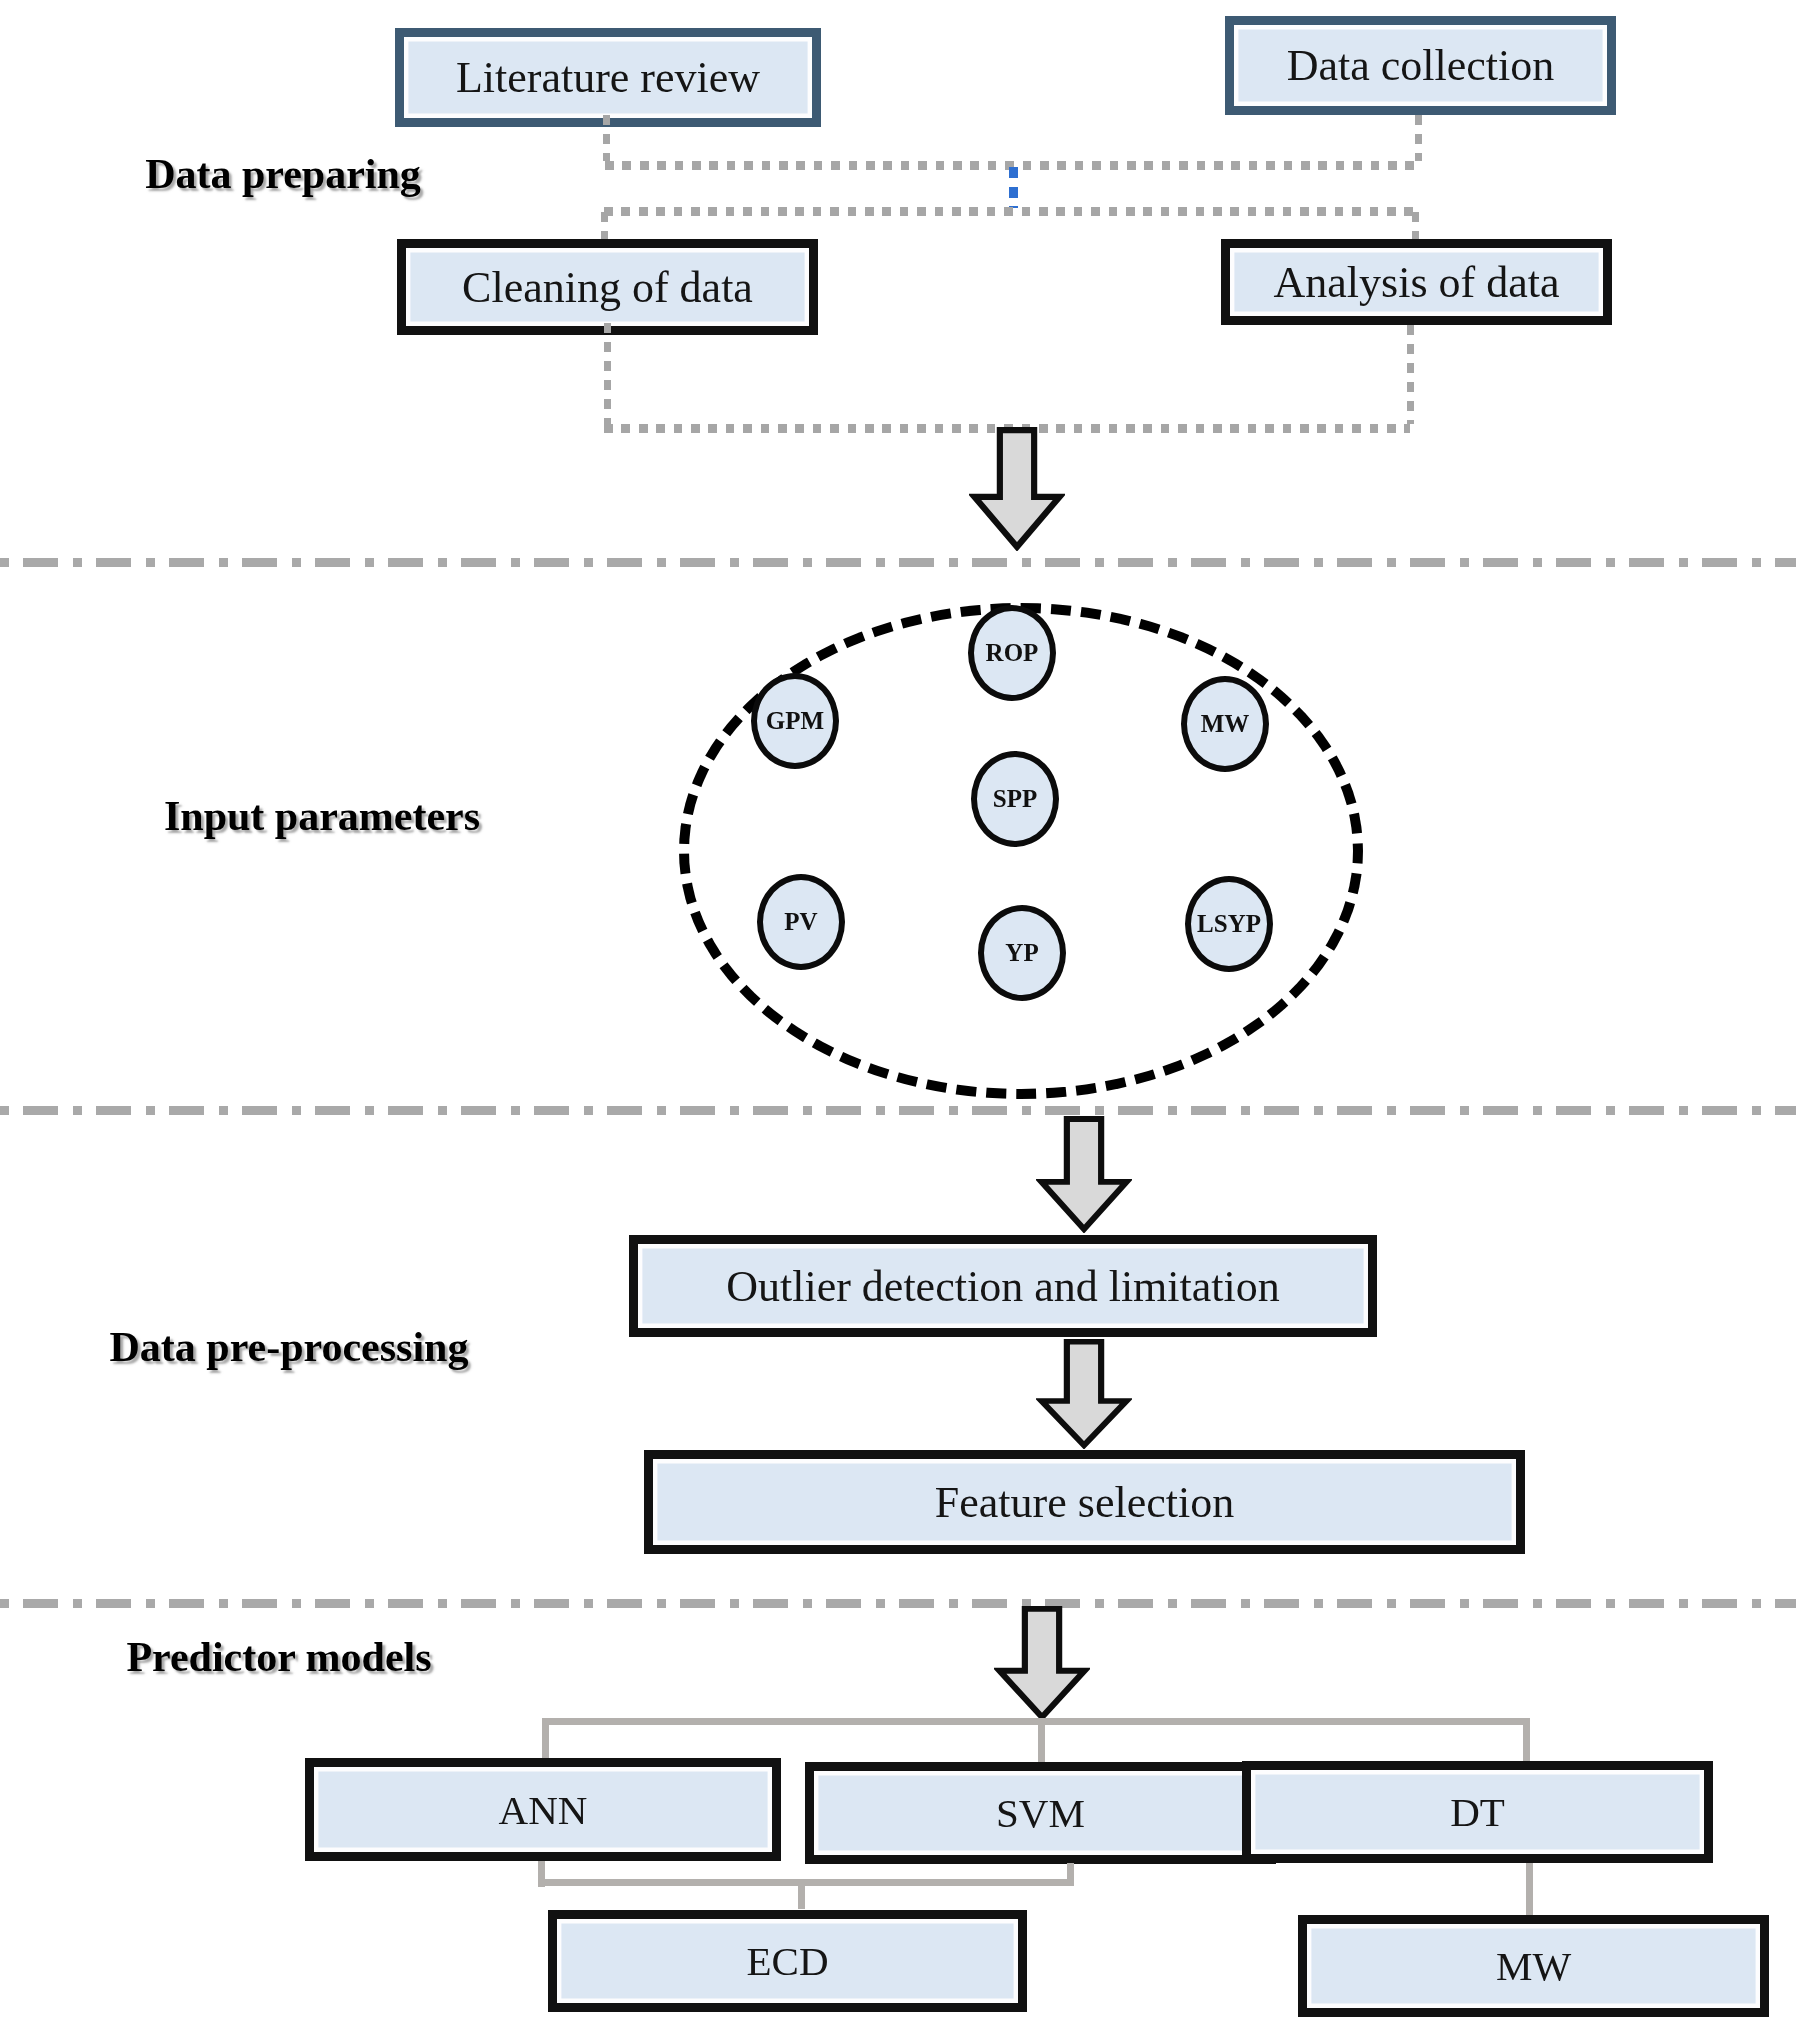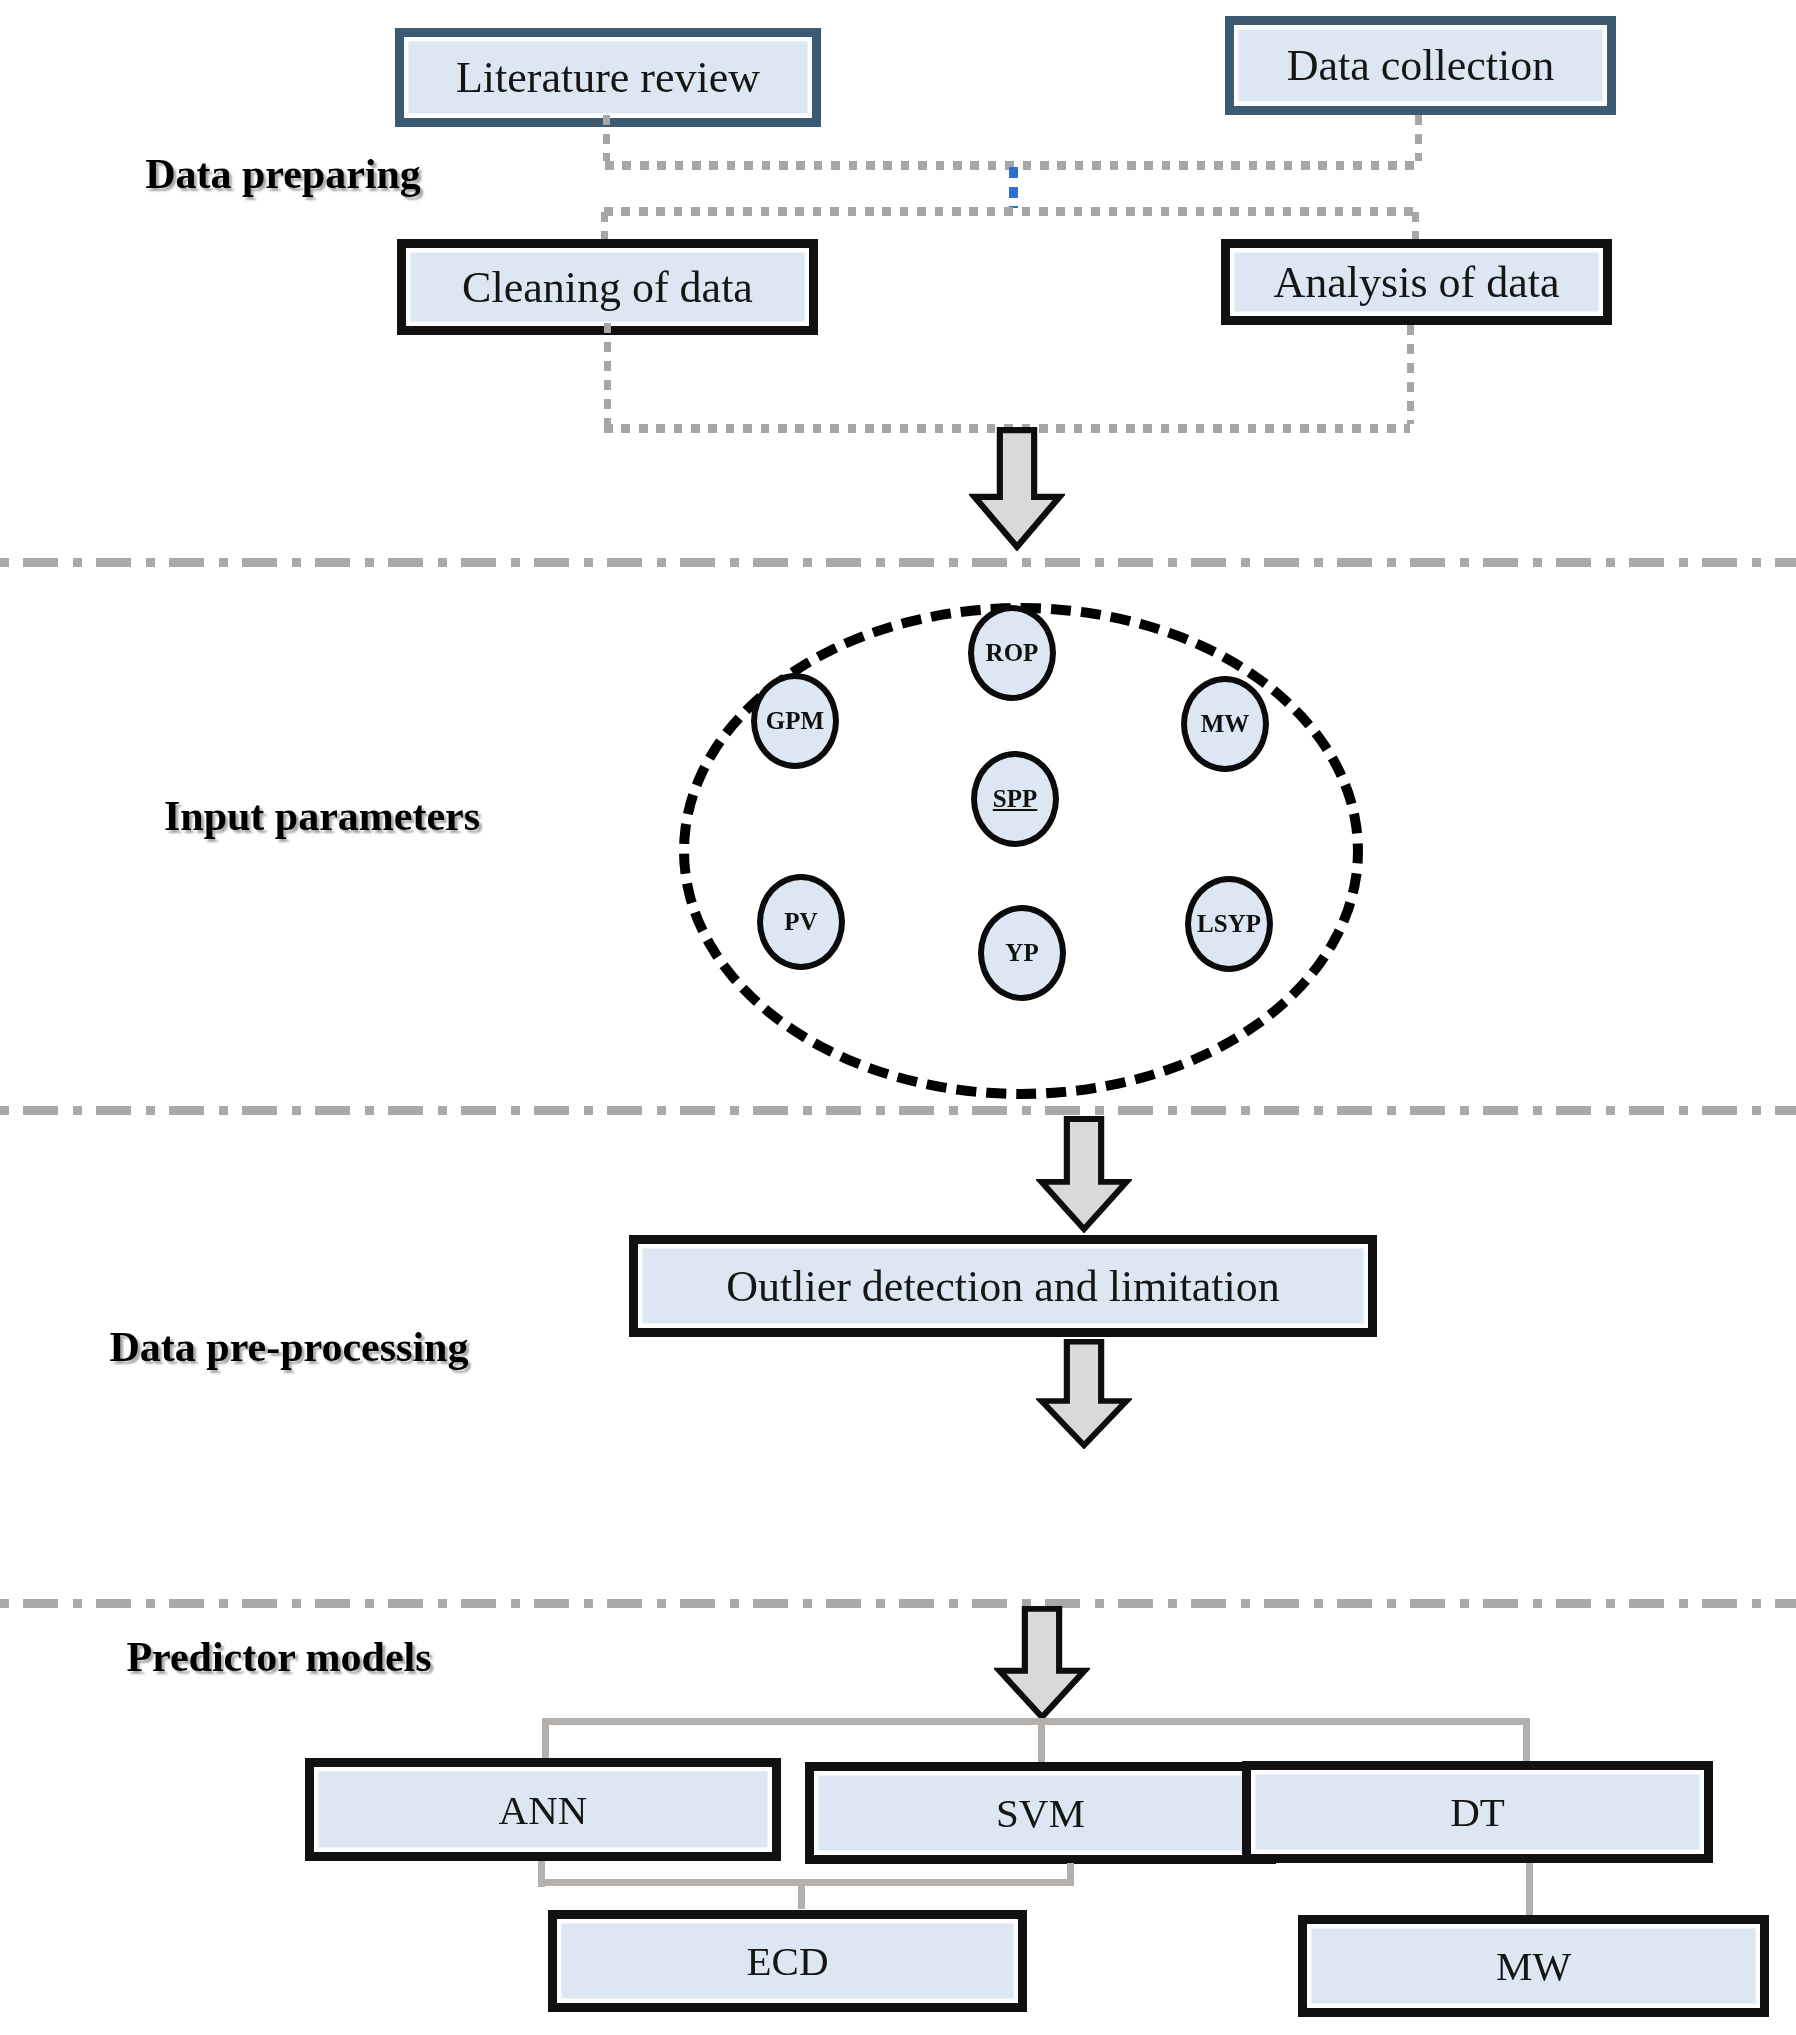--- a/index.html
+++ b/index.html
@@ -101,21 +101,21 @@
 
   <div class="divider" style="top:558px;"></div>
 
   <div class="slabel" style="left:286px;top:816px;margin-left:36px;">Input parameters</div>
 
   <div class="bigellipse"></div>
 
   <div class="pnode" style="left:968px;top:605px;">ROP</div>
   <div class="pnode" style="left:751px;top:673px;">GPM</div>
   <div class="pnode" style="left:1181px;top:676px;">MW</div>
-  <div class="pnode" style="left:971px;top:751px;text-decoration:underline;">SPP</div>
+  <div class="pnode" style="left:971px;top:751px;">SPP</div>
   <div class="pnode" style="left:757px;top:874px;">PV</div>
   <div class="pnode" style="left:978px;top:905px;">YP</div>
   <div class="pnode" style="left:1185px;top:876px;">LSYP</div>
 
   <div class="divider" style="top:1106px;"></div>
 
   <div class="slabel" style="left:289px;top:1347px;">Data pre-processing</div>
 
   <div class="arrow" style="left:1036px;top:1115px;width:96px;height:118px;">
     <svg viewBox="0 0 140 180" preserveAspectRatio="none">
@@ -124,20 +124,21 @@
   </div>
 
   <div class="box blk" style="left:629px;top:1235px;width:748px;height:102px;">Outlier detection and limitation</div>
 
   <div class="arrow" style="left:1036px;top:1338px;width:96px;height:111px;">
     <svg viewBox="0 0 140 180" preserveAspectRatio="none">
         <polygon points="45,6 95,6 95,102 132,102 70,174 8,102 45,102"></polygon>
       </svg>
   </div>
 
+  <div class="box blk" style="left:644px;top:1450px;width:881px;height:104px;">Feature selection</div>
 
   <div class="divider" style="top:1599px;"></div>
 
   <div class="slabel" style="left:279px;top:1657px;">Predictor models</div>
 
   <div class="arrow" style="left:994px;top:1605px;width:96px;height:116px;">
     <svg viewBox="0 0 140 180" preserveAspectRatio="none">
         <polygon points="45,6 95,6 95,102 132,102 70,174 8,102 45,102"></polygon>
       </svg>
   </div>

